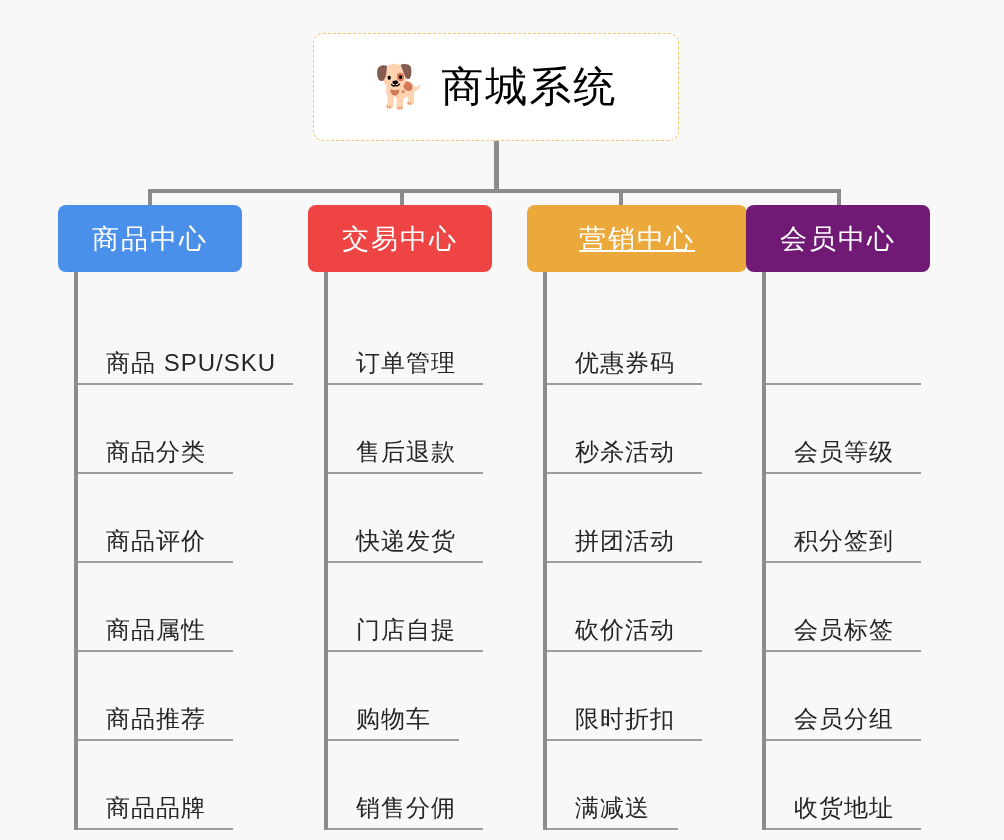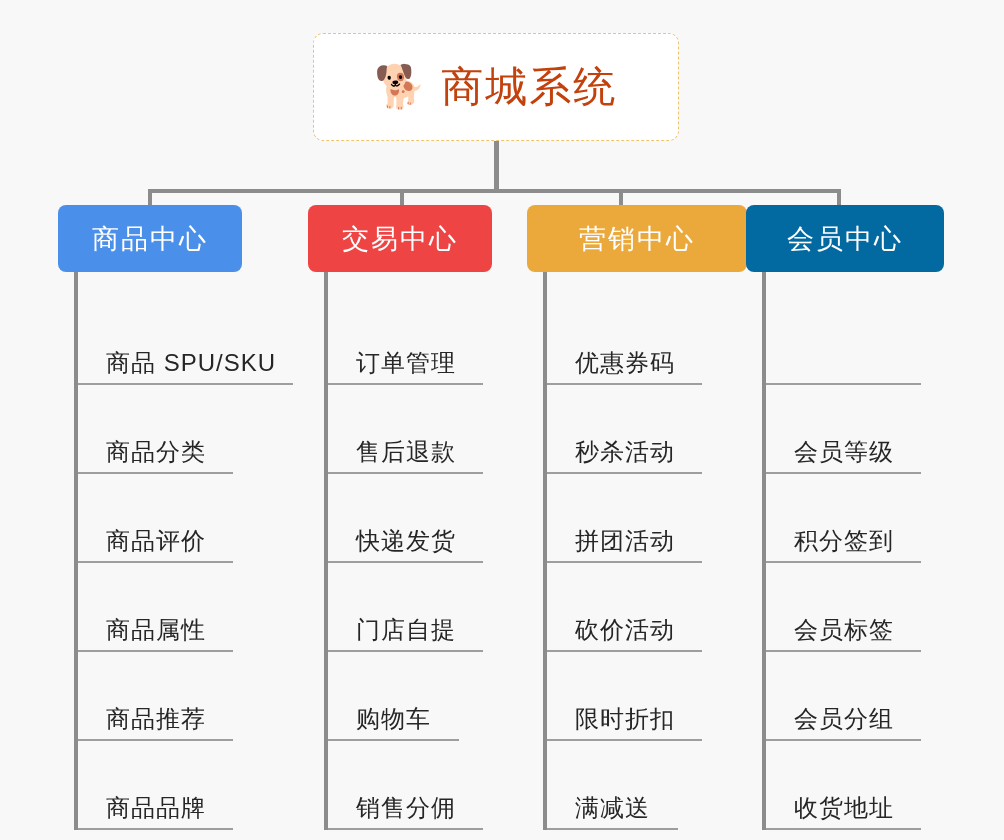--- a/index.html
+++ b/index.html
@@ -105,21 +105,21 @@
     letter-spacing: 1px;
   }
 </style>
 </head>
 <body style="background: rgb(248, 248, 248);">
 
 <div id="canvas">
 
   <div class="root-node" style="background: rgb(255, 255, 255); border-color: rgb(240, 195, 109);">
     <span class="root-emoji">🐕</span>
-    <span class="root-title" style="color: #c2410c;">商城系统</span>
+    <span class="root-title" style="color: #000000;">商城系统</span>
   </div>
 
   <div class="line v-line" style="left: 494px; top: 141px; width: 5px; height: 50px; background: rgb(140, 140, 140);"></div>
   <div class="line h-line" style="left: 150px; top: 189px; width: 690px; height: 4px; background: rgb(140, 140, 140);"></div>
   <div class="line v-line" style="left: 148px; top: 189px; height: 18px; background: rgb(140, 140, 140);"></div>
   <div class="line v-line" style="left: 400px; top: 189px; height: 18px; background: rgb(140, 140, 140);"></div>
   <div class="line v-line" style="left: 619px; top: 189px; height: 18px; background: rgb(140, 140, 140);"></div>
   <div class="line v-line" style="left: 837px; top: 189px; height: 18px; background: rgb(140, 140, 140);"></div>
 
   <div class="branch" style="left:58px; width:230px;">
@@ -180,21 +180,21 @@
         <span class="leaf-underline" style="width:131px;"></span>
       </div>
       <div class="leaf">
         <span class="leaf-label">销售分佣</span>
         <span class="leaf-underline" style="width:155px;"></span>
       </div>
     </div>
   </div>
 
   <div class="branch" style="left:527px; width:230px;">
-    <div class="branch-header" style="width: 220px; background: rgb(235, 169, 60);">
+    <div class="branch-header" style="width: 220px; background: rgb(235, 169, 60); text-decoration: underline;">
       <span>营销中心</span>
     </div>
     <div class="branch-body" style="border-left-color: rgb(140, 140, 140);">
       <div class="leaf">
         <span class="leaf-label">优惠券码</span>
         <span class="leaf-underline" style="width:155px;"></span>
       </div>
       <div class="leaf">
         <span class="leaf-label">秒杀活动</span>
         <span class="leaf-underline" style="width:155px;"></span>
@@ -212,21 +212,21 @@
         <span class="leaf-underline" style="width:155px;"></span>
       </div>
       <div class="leaf">
         <span class="leaf-label">满减送</span>
         <span class="leaf-underline" style="width:131px;"></span>
       </div>
     </div>
   </div>
 
   <div class="branch" style="left:746px; width:230px;">
-    <div class="branch-header" style="width: 198px; background: #0369a1;">
+    <div class="branch-header" style="width: 184px; background: #701a75;">
       <span>会员中心</span>
     </div>
     <div class="branch-body" style="border-left-color: rgb(140, 140, 140);">
       <div class="leaf">
         <span class="leaf-underline" style="width:155px;"></span>
       </div>
       <div class="leaf">
         <span class="leaf-label">会员等级</span>
         <span class="leaf-underline" style="width:155px;"></span>
       </div>

